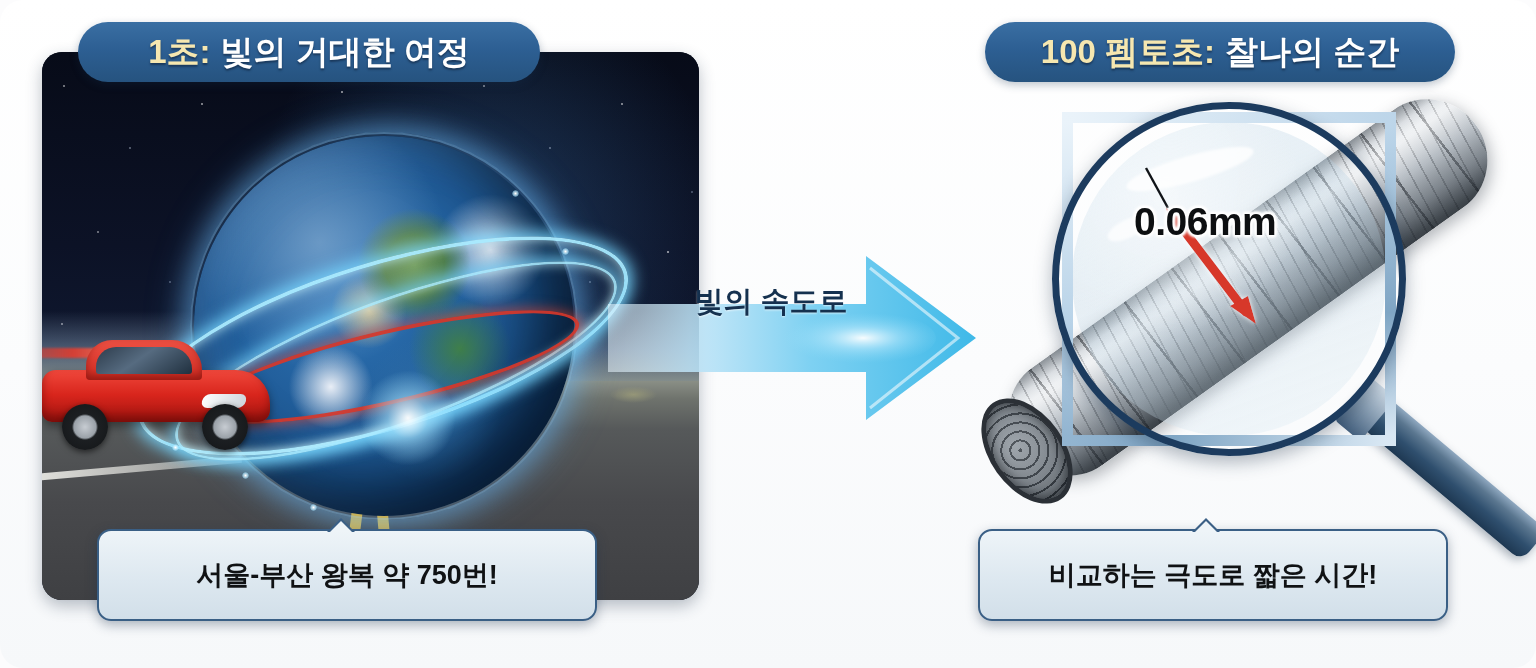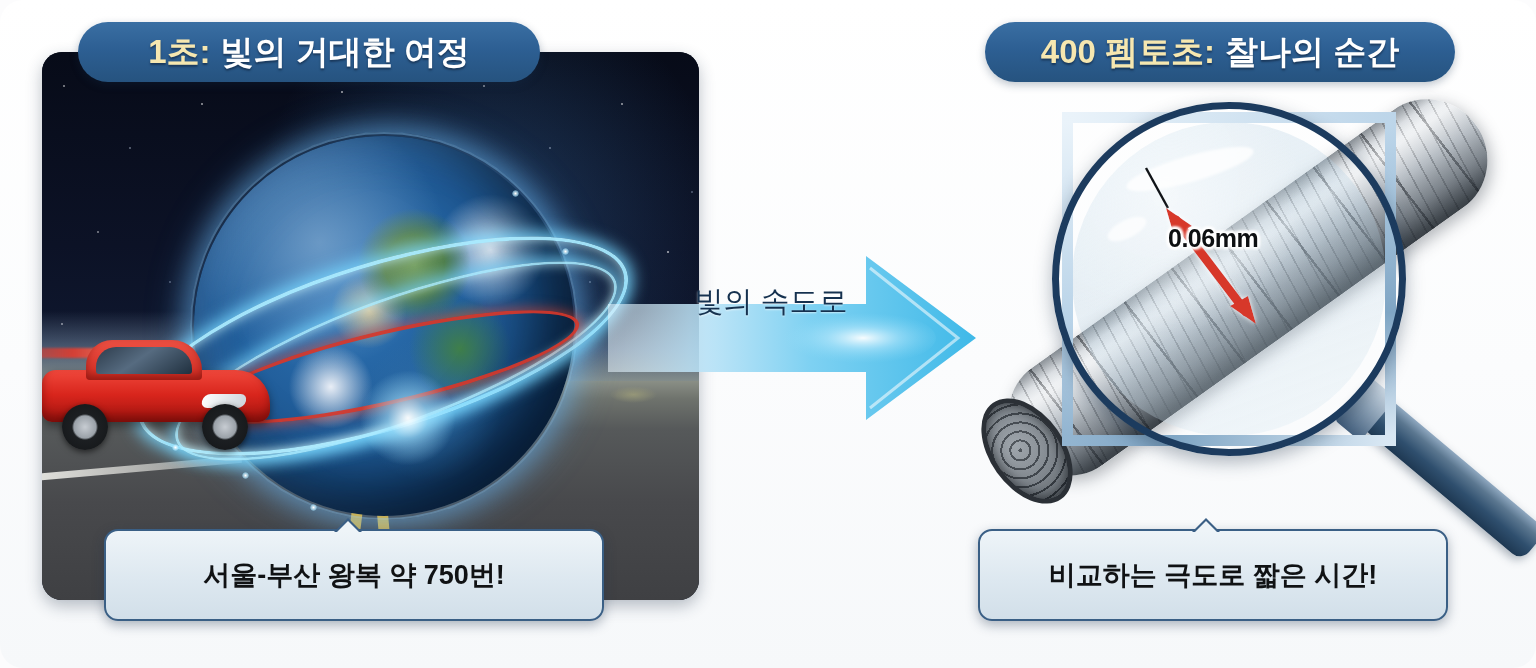--- a/index.html
+++ b/index.html
@@ -204,21 +204,21 @@
     display:flex; flex-direction:column; align-items:center; justify-content:center;
     box-shadow: 0 4px 12px rgba(30,50,75,.35);
     z-index: 45;
   }
   .bubble-line {
     color: #101214;
     font-weight: 700;
     line-height: 1.28;
     white-space: nowrap;
   }
-  #caption-left  { left: 104px; top: 529px; width: 500px; height: 92px; }
+  #caption-left  { left: 97px; top: 529px; width: 500px; height: 92px; }
   #caption-left .bubble-line { font-size: 27px; }
   #caption-right { left: 978px; top: 529px; width: 470px; height: 92px; }
   #caption-right .bubble-line { font-size: 27px; }
   .tail {
     position:absolute; top: -13px; width: 0; height: 0;
     border-left: 14px solid transparent;
     border-right: 14px solid transparent;
     border-bottom: 14px solid #3a5f85;
   }
   .tail::after {
@@ -229,21 +229,21 @@
   }
 
   
   #arrow {
     position:absolute; left: 608px; top: 248px; width: 370px; height: 180px;
     z-index: 38;
   }
   #arrow .arrow-text {
     position:absolute; left: 58px; top: 34px; width: 210px;
     text-align:center;
-    color:#15314f; font-weight:400; font-size: 29px; line-height:1.32;
+    color:#15314f; font-weight:700; font-size: 29px; line-height:1.32;
     text-shadow: 0 1px 2px rgba(255,255,255,.65);
   }
 
   
   #panel-right { position:absolute; left: 960px; top: 60px; width: 576px; height: 470px; }
   .hair {
     position:absolute;
     left: 60px; top: 330px;
     width: 560px; height: 120px;
     transform-origin: left center;
@@ -312,28 +312,27 @@
     background: linear-gradient(180deg,#8fa8c0 0%, #5b7790 26%, #2f4f6e 62%, #1e3852 100%);
     box-shadow: 0 4px 10px rgba(25,45,70,.35);
   }
   .handle-collar {
     position:absolute; left: 392px; top: 310px; width: 34px; height: 56px;
     transform-origin: left center; transform: rotate(40deg);
     border-radius: 5px;
     background: linear-gradient(180deg,#cfdbe6 0%, #8fa4b8 45%, #44607e 100%);
   }
   .meas-label {
-    position:absolute; left: 1168px; top: 200px;
-    font-size: 25px; font-weight: 700; color: #0d0f11;
+    position:absolute; left: 1134px; top: 200px;
+    font-size: 39px; font-weight: 700; color: #0d0f11;
     letter-spacing: -0.5px;
     text-shadow:
       -2px 0 3px #fff, 2px 0 3px #fff, 0 -2px 3px #fff, 0 2px 3px #fff,
       -2px -2px 3px #fff, 2px 2px 3px #fff, 2px -2px 3px #fff, -2px 2px 3px #fff;
     z-index: 46;
-    margin-top: 24px;
   }
 </style>
 </head>
 <body>
 
 <div id="stage">
 
   <div id="panel-left">
     <div class="sky">
       <div class="stars"></div>
@@ -430,21 +429,21 @@
         <path d="M216,160 L286,252" stroke="#d7372a" stroke-width="9" stroke-linecap="round" fill="none"></path>
         <path d="M206,148 L232,166 L214,176 Z" fill="#d7372a"></path>
         <path d="M296,264 L270,246 L288,236 Z" fill="#d7372a"></path>
       </g>
     </svg>
   </div>
 
   <div class="meas-label">0.06mm</div>
 
   <div class="pill" id="title-right">
-    <span class="t-gold">400 펨토초:</span>
+    <span class="t-gold">100 펨토초:</span>
     <span style="width:10px"></span>
     <span class="t-white">찰나의 순간</span>
   </div>
 
   <div class="bubble" id="caption-right">
     <div class="tail" style="left:212px"></div>
     <div class="bubble-line">비교하는 극도로 짧은 시간!</div>
   </div>
 
 </div>

